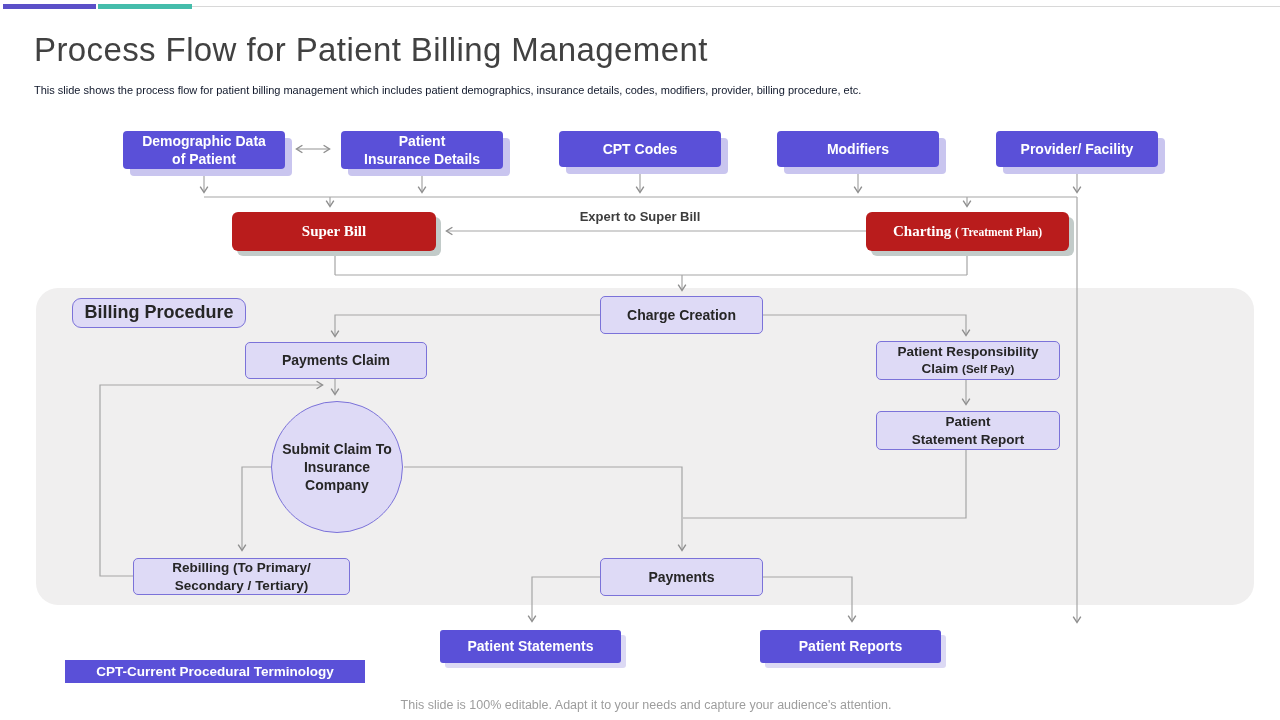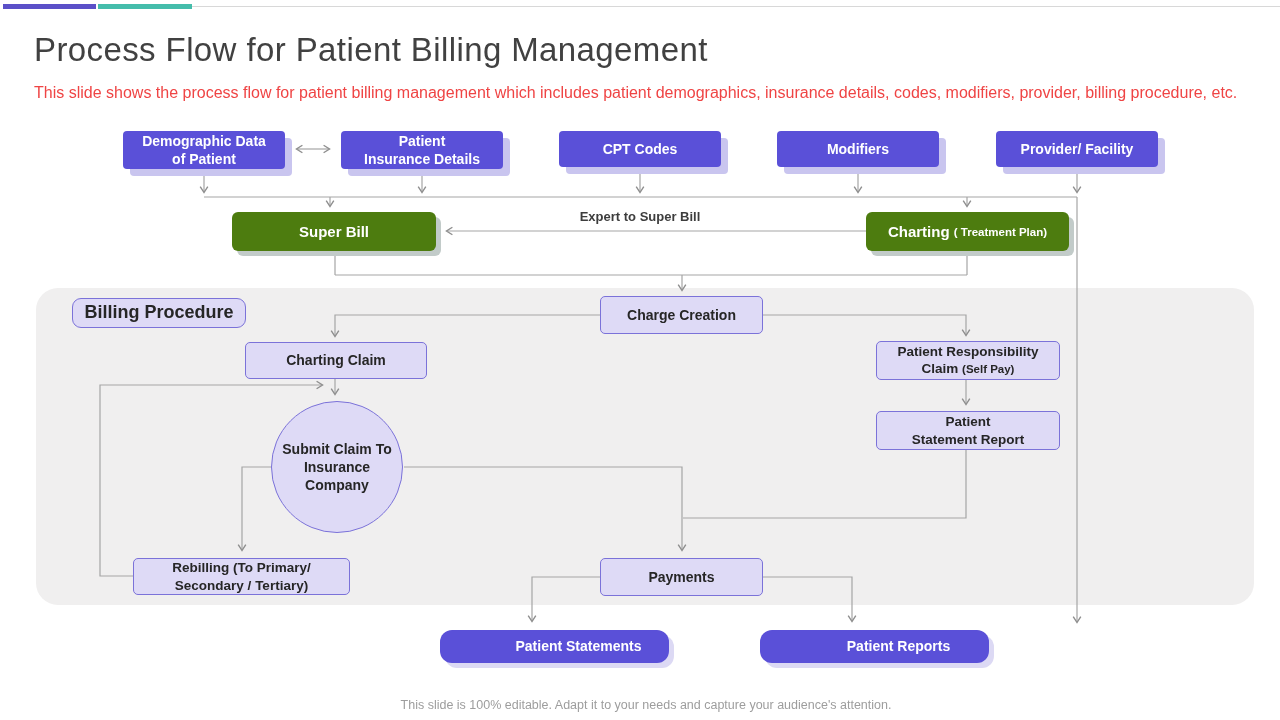--- a/index.html
+++ b/index.html
@@ -6,30 +6,30 @@
   .slide{position:relative;width:1280px;height:720px;background:#ffffff;overflow:hidden;
          font-family:"Liberation Sans", sans-serif;}
 
   
   .bar-seg{position:absolute;height:5px;top:4px;}
   .bar-purple{left:3px;width:93px;background:#5b50c8;}
   .bar-teal{left:98px;width:94px;background:#45bdab;}
   .bar-line{position:absolute;top:6px;left:192px;width:1088px;height:1px;background:#d8d8d8;}
 
   .title{position:absolute;left:34px;top:31px;font-size:33px;color:#414141;letter-spacing:.4px;}
-  .subtitle{position:absolute;left:34px;top:84px;font-size:16px;color:#ef4444;}
+  .subtitle{position:absolute;left:34px;top:84px;font-size:11px;color:#0f172a;}
 
   
   .pbox{position:absolute;background:#5a50d8;color:#fff;font-weight:bold;font-size:14px;
         display:flex;align-items:center;justify-content:center;text-align:center;
         border-radius:4px;box-shadow:7px 7px 0 #c9c5ef;white-space:pre-line;line-height:1.3;z-index:3;}
-  .pbox.flat{box-shadow:5px 5px 0 #dcd9f4;border-radius:12px;padding-left:48px;}
-  .tbox{position:absolute;background:#4d7c0f;color:#fff;font-weight:bold;font-size:15px;
+  .pbox.flat{box-shadow:5px 5px 0 #dcd9f4;border-radius:3px;}
+  .tbox{position:absolute;background:#b91c1c;color:#fff;font-weight:bold;font-size:15px;
         display:flex;align-items:center;justify-content:center;text-align:center;
-        border-radius:6px;box-shadow:5px 5px 0 #c2cbc9;z-index:3;}
+        border-radius:6px;box-shadow:5px 5px 0 #c2cbc9;z-index:3;font-family:Liberation Serif, serif;}
   .lbox{position:absolute;background:#dedaf6;border:1.5px solid #7b72d9;border-radius:5px;
         color:#262626;font-weight:bold;font-size:13.5px;display:flex;align-items:center;
         justify-content:center;text-align:center;white-space:pre-line;line-height:1.3;z-index:3;
         box-sizing:border-box;}
   .circle{border-radius:50%;}
   .gray-panel{position:absolute;left:36px;top:288px;width:1218px;height:317px;background:#f0efef;
         border-radius:22px;z-index:1;}
   .lines{position:absolute;left:0;top:0;z-index:2;}
   .expert-label{position:absolute;left:540px;top:209px;width:200px;text-align:center;
         font-size:13px;font-weight:bold;color:#3d3d3d;z-index:3;}
@@ -113,36 +113,37 @@
   <div class="pbox" style="left:996px;top:131px;width:162px;height:36px;">Provider/ Facility</div>
 
   <div class="tbox" style="left:232px;top:212px;width:204px;height:39px;">Super Bill</div>
   <div class="expert-label">Expert to Super Bill</div>
   <div class="tbox" style="left:866px;top:212px;width:203px;height:39px;">
     <span>Charting</span>&nbsp;<span class="charting-sub">( Treatment Plan)</span>
   </div>
 
   <div class="lbox" style="left:72px;top:298px;width:174px;height:30px;border-radius:9px;font-size:18px;">Billing Procedure</div>
   <div class="lbox" style="left:600px;top:296px;width:163px;height:38px;font-size:14px;">Charge Creation</div>
-  <div class="lbox" style="left:245px;top:342px;width:182px;height:37px;font-size:14px;">Charting Claim</div>
+  <div class="lbox" style="left:245px;top:342px;width:182px;height:37px;font-size:14px;">Payments Claim</div>
 
   <div class="lbox" style="left:876px;top:341px;width:184px;height:39px;flex-direction:column;line-height:1.25;">
     <span>Patient Responsibility</span>
     <span><span>Claim</span>&nbsp;<span class="small-inline">(Self Pay)</span></span>
   </div>
 
   <div class="lbox" style="left:876px;top:411px;width:184px;height:39px;">Patient
 Statement Report</div>
 
   <div class="lbox" style="left:133px;top:558px;width:217px;height:37px;">Rebilling (To Primary/
 Secondary / Tertiary)</div>
 
   <div class="lbox circle" style="left:271px;top:401px;width:132px;height:132px;font-size:14px;">Submit Claim To
 Insurance
 Company</div>
   <div class="lbox" style="left:600px;top:558px;width:163px;height:38px;font-size:14px;">Payments</div>
 
   <div class="pbox flat" style="left:440px;top:630px;width:181px;height:33px;">Patient Statements</div>
   <div class="pbox flat" style="left:760px;top:630px;width:181px;height:33px;">Patient Reports</div>
 
+  <div class="legend-box">CPT-Current Procedural Terminology</div>
   <div class="footer">This slide is 100% editable. Adapt it to your needs and capture your audience's attention.</div>
 
 </div>
 
 </body></html>

